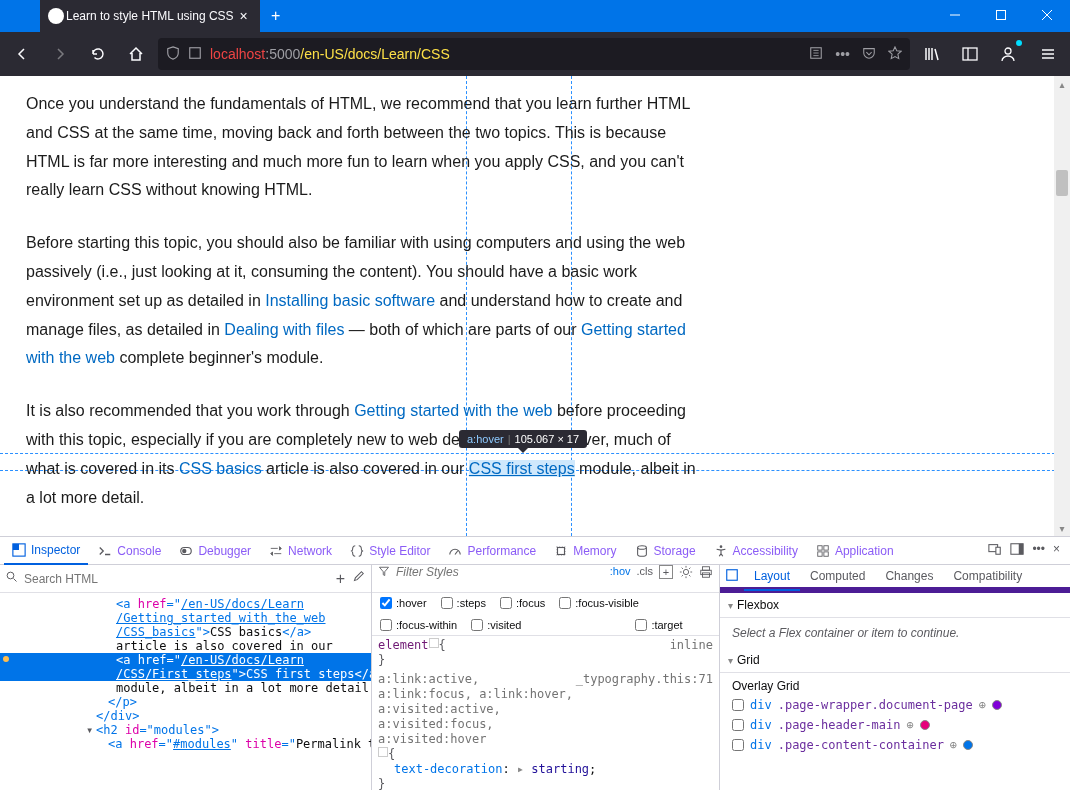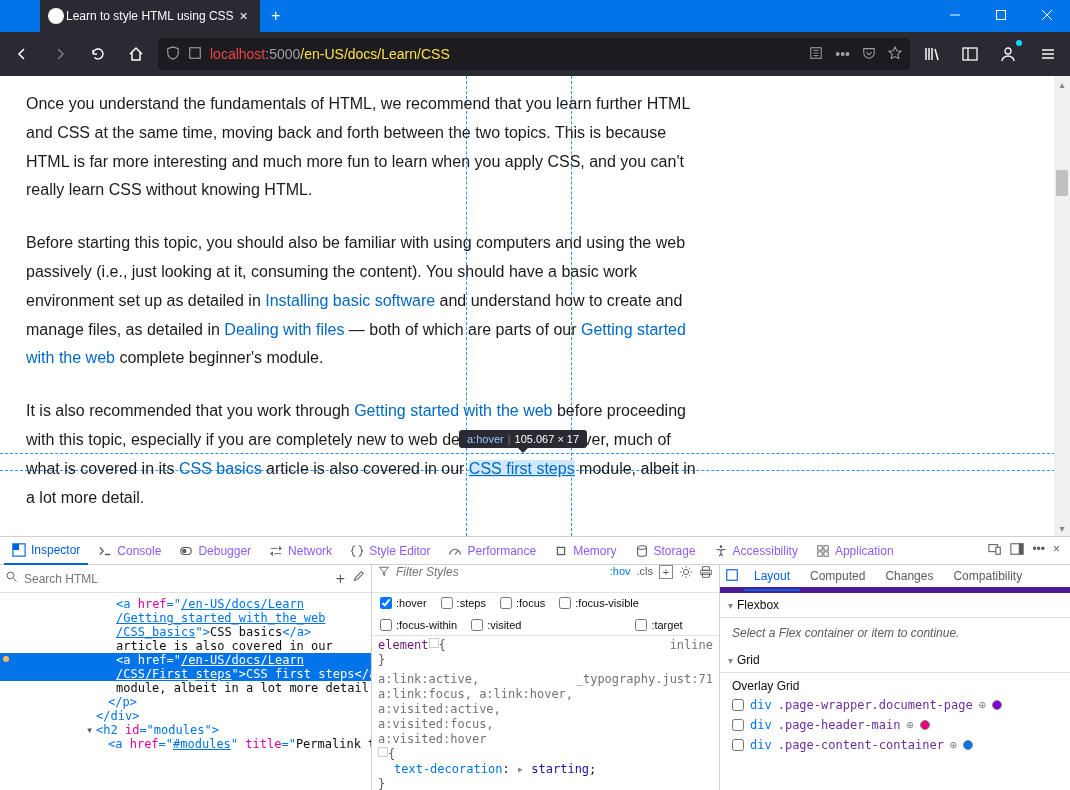--- a/index.html
+++ b/index.html
@@ -449,21 +449,21 @@
               <span class="sel-txt">element</span> 
               <span class="swatch"></span> 
               <span class="brace">{</span>
               <span class="src">inline</span>
             </div>
           <div><span class="brace">}</span></div>
         </div>
         <div class="rule" style="margin-top:4px">
           <div class="rule-head">
               <span class="sel-txt" style="color:#737373">a:link:active, a:link:focus, a:link:hover, a:visited:active, a:visited:focus, a:visited:hover</span>
-              <span class="src">_typography.just:71</span>
+              <span class="src">_typography.this:71</span>
             </div>
           <div class="rule-head">
               <span class="swatch"></span> 
               <span class="brace">{</span>
             </div>
           <div class="prop"><span class="pn">text-decoration</span>: <span class="arrow">▸</span> <span class="pv">starting</span>;</div>
           <div><span class="brace">}</span></div>
         </div>
 
       </div>

